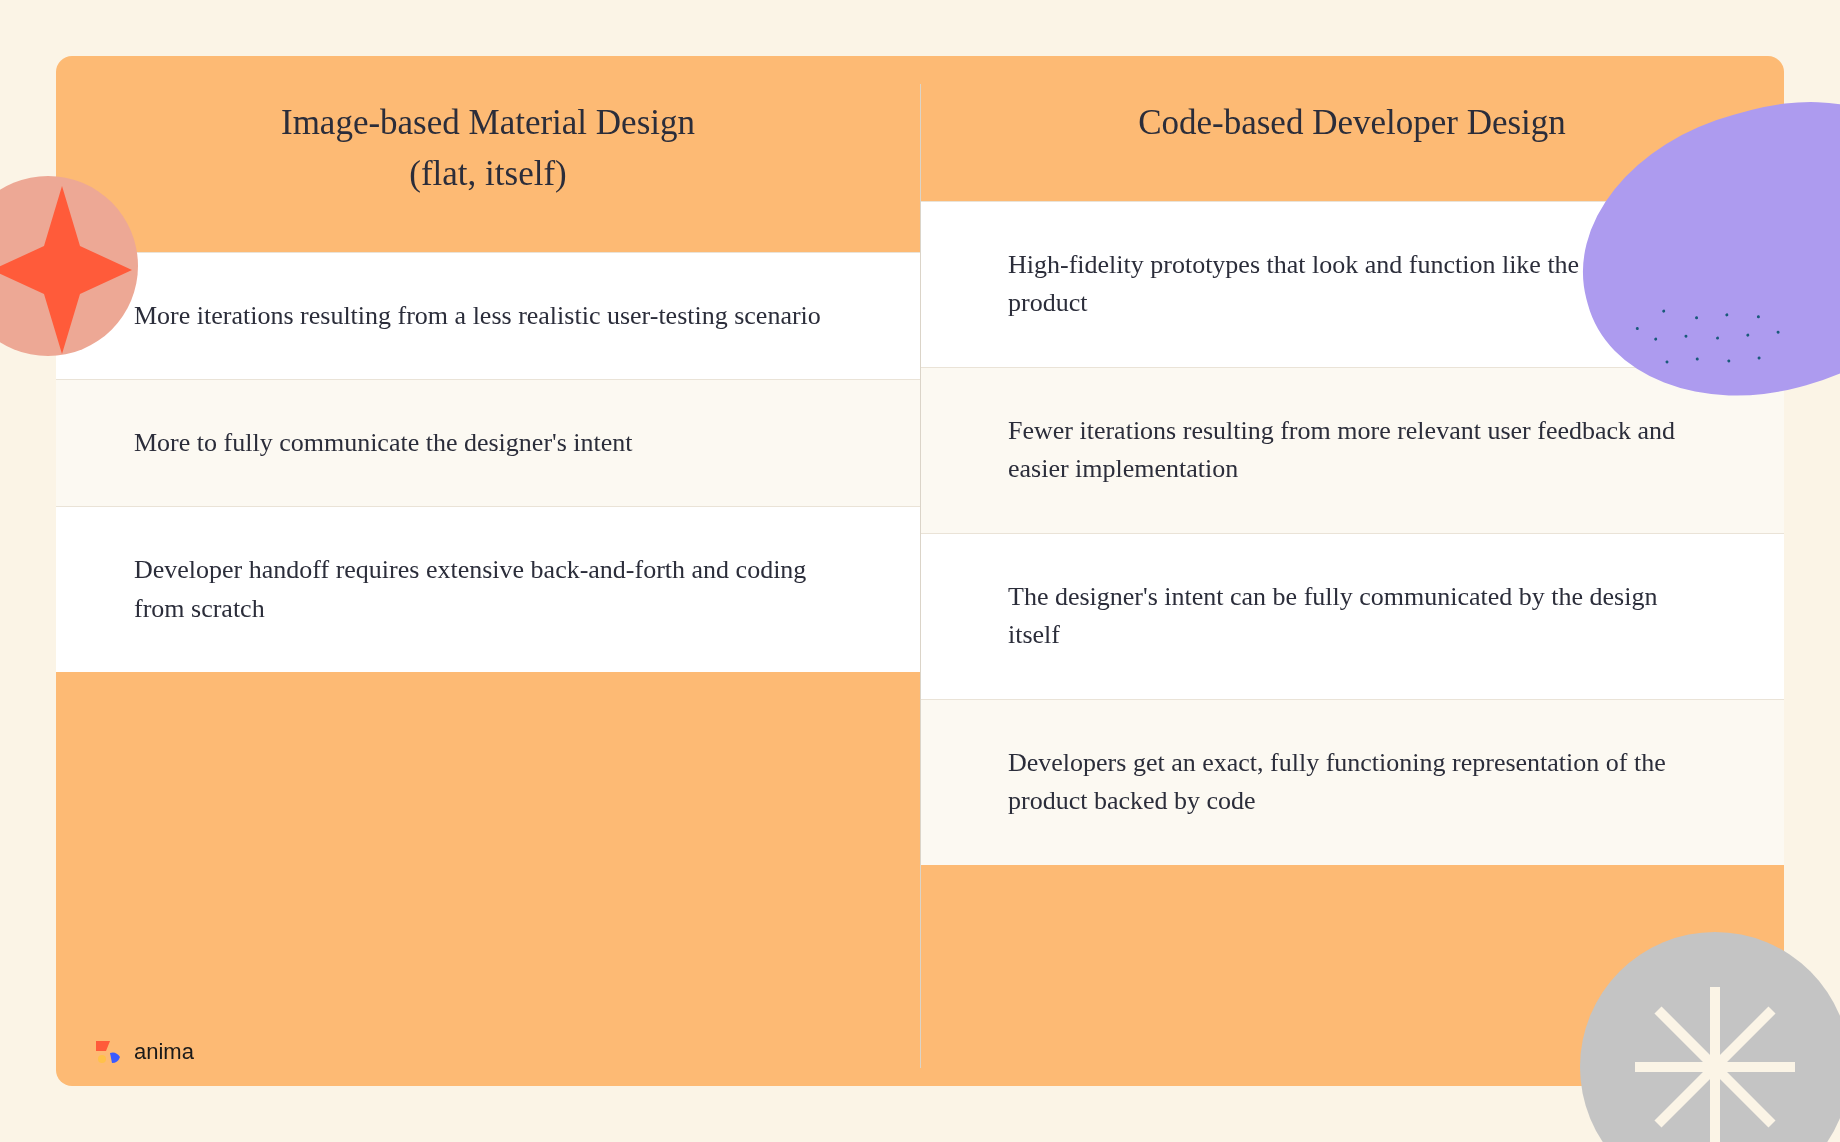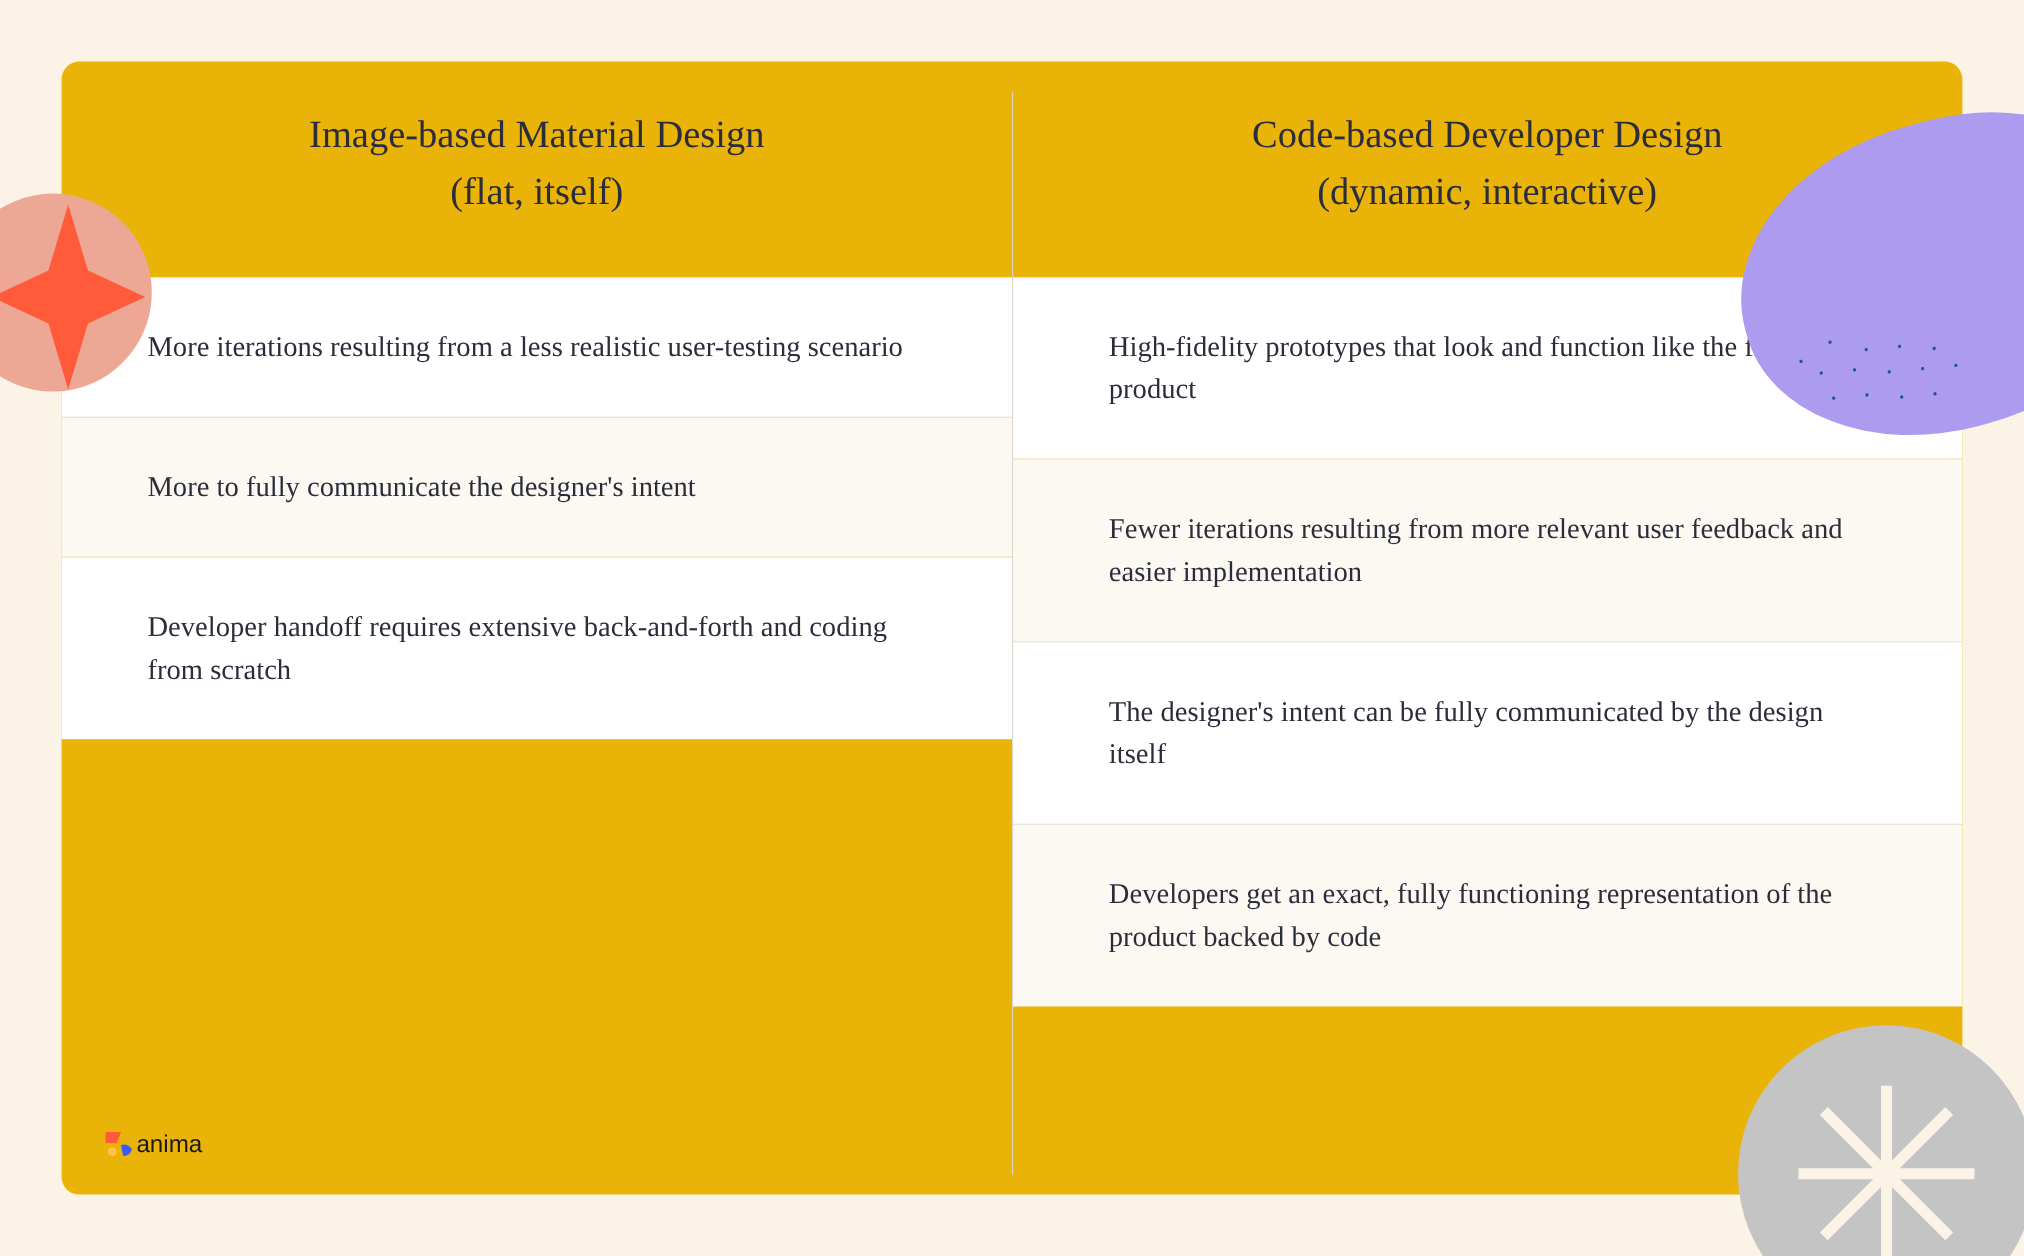--- a/index.html
+++ b/index.html
@@ -64,21 +64,21 @@
       justify-content: center;
     }
 
     
     .card {
       position: absolute;
       top: 56px;
       left: 56px;
       right: 56px;
       bottom: 56px;
-      background: #eab308;
+      background: #fdba74;
       border-radius: 16px;
       z-index: 5;
       display: flex;
       flex-direction: column;
     }
 
     .table {
       display: flex;
       flex: 1;
       position: relative;
@@ -124,25 +124,25 @@
     .row:nth-of-type(odd) {
       background: #FCF9F2;
     }
     .row:nth-of-type(even) {
       background: #FFFFFF;
     }
 
     
     .logo {
       position: absolute;
-      bottom: 31px;
+      bottom: 19px;
       left: 38px;
       display: flex;
       align-items: center;
-      gap: 0;
+      gap: 10px;
       z-index: 6;
     }
 
     .logo-mark {
       width: 30px;
       height: 30px;
       position: relative;
     }
 
     .logo-text {
@@ -209,21 +209,20 @@
         <span>(flat, itself)</span>
       </div>
       <div class="row"><span>More iterations resulting from a less realistic user-testing scenario</span></div>
       <div class="row"><span>More to fully communicate the designer's intent</span></div>
       <div class="row"><span>Developer handoff requires extensive back-and-forth and coding from scratch</span></div>
     </div>
 
     <div class="column">
       <div class="header">
         <span>Code-based Developer Design</span><br>
-        <span>(dynamic, interactive)</span>
       </div>
       <div class="row"><span>High-fidelity prototypes that look and function like the final product</span></div>
       <div class="row"><span>Fewer iterations resulting from more relevant user feedback and easier implementation</span></div>
       <div class="row"><span>The designer's intent can be fully communicated by the design itself</span></div>
       <div class="row"><span>Developers get an exact,  fully functioning  representation of the product backed by code</span></div>
     </div>
   </div>
 
   <div class="logo">
     <div class="logo-mark">

